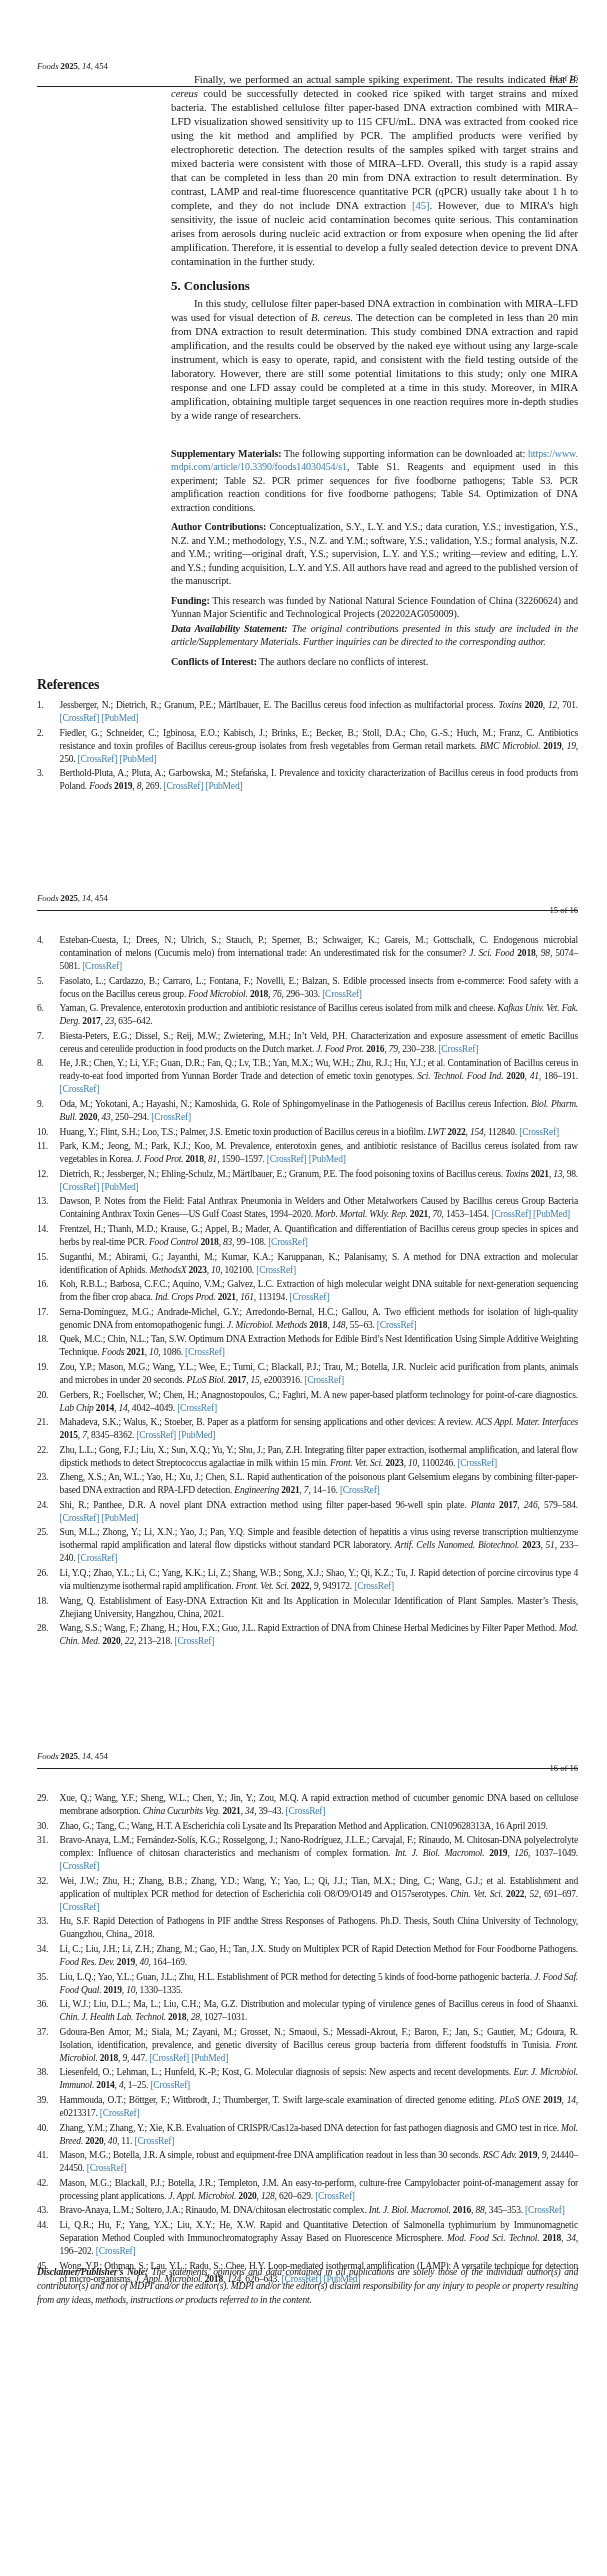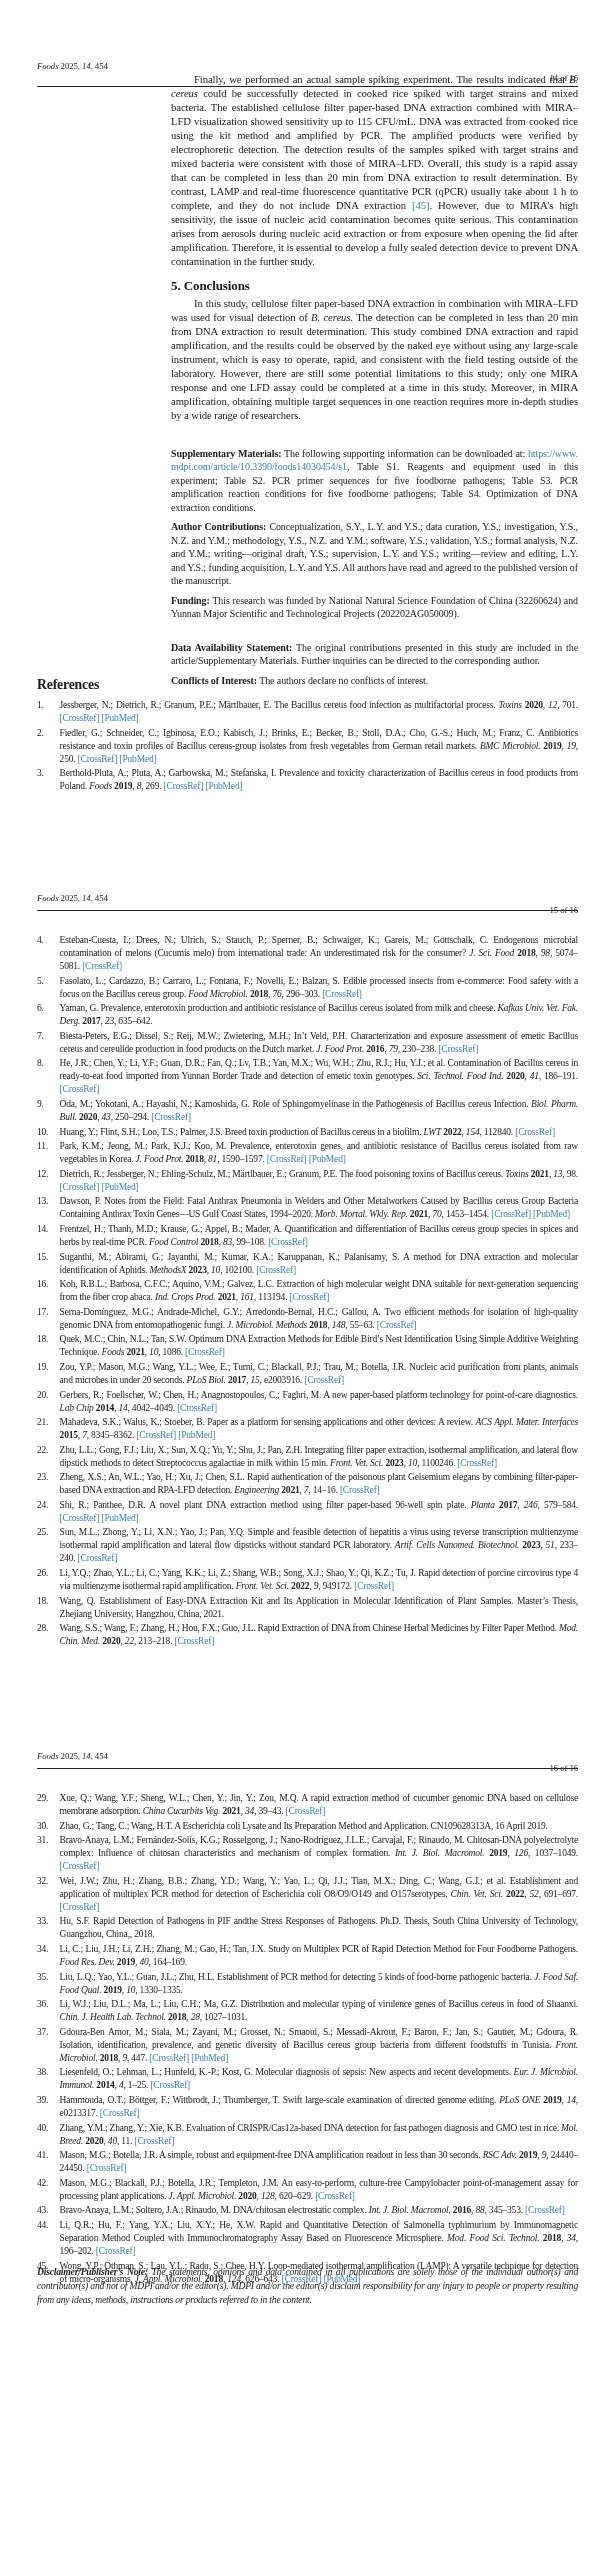--- a/index.html
+++ b/index.html
@@ -13,21 +13,21 @@
   }
   .page { position: absolute; left: 0; width: 608px; }
   .running-head {
     position: absolute; left: 37px; right: 30px; height: 15.5px;
     font-size: 8.8px; letter-spacing: -0.1px;
     font-family: "Liberation Serif", serif;
   }
   .running-head .journal { position: absolute; left: 0; top: 0; }
   .running-head .pageno { position: absolute; right: 0; top: 12px; }
   .running-head i { font-style: italic; }
-  .running-head b { font-weight: normal; }
+  .running-head b { font-weight: bold; }
   .rule {
     position: absolute; left: 37px; width: 541px; height: 1.4px; background: #222;
   }
   .body-col {
     position: absolute; left: 171px; width: 407px;
     font-size: 10.7px; line-height: 14px; text-align: justify;
     letter-spacing: -0.1px;
   }
   .body-col p { margin: 0; }
   .indent { text-indent: 23px; }
@@ -78,21 +78,21 @@
     <p class="indent" style="padding-top:0;"><span>Finally, we performed an actual sample spiking experiment. The results indicated that </span><i>B. cereus</i><span> could be successfully detected in cooked rice spiked with target strains and mixed bacteria. The established cellulose filter paper-based DNA extraction combined with MIRA–LFD visualization showed sensitivity up to 115 CFU/mL. DNA was extracted from cooked rice using the kit method and amplified by PCR. The amplified products were verified by electrophoretic detection. The detection results of the samples spiked with target strains and mixed bacteria were consistent with those of MIRA–LFD. Overall, this study is a rapid assay that can be completed in less than 20 min from DNA extraction to result determination. By contrast, LAMP and real-time fluorescence quantitative PCR (qPCR) usually take about 1 h to complete, and they do not include DNA extraction </span><a class="lnk">[45]</a><span>. However, due to MIRA’s high sensitivity, the issue of nucleic acid contamination becomes quite serious. This contamination arises from aerosols during nucleic acid extraction or from exposure when opening the lid after amplification. Therefore, it is essential to develop a fully sealed detection device to prevent DNA contamination in the further study.</span></p>
 
     <h2 class="sec-title" style="margin-top:11.3px;margin-bottom:2.8px;">5. Conclusions</h2>
     <p class="indent"><span>In this study, cellulose filter paper-based DNA extraction in combination with MIRA–LFD was used for visual detection of </span><i>B. cereus</i><span>. The detection can be completed in less than 20 min from DNA extraction to result determination. This study combined DNA extraction and rapid amplification, and the results could be observed by the naked eye without using any large-scale instrument, which is easy to operate, rapid, and consistent with the field testing outside of the laboratory. However, there are still some potential limitations to this study; only one MIRA response and one LFD assay could be completed at a time in this study. Moreover, in MIRA amplification, obtaining multiple target sequences in one reaction requires more in-depth studies by a wide range of researchers.</span></p>
   </div>
 
   <div class="small-col" style="top:447px;">
     <p><b>Supplementary Materials:</b><span> The following supporting information can be downloaded at: </span><a class="lnk" style="word-break:break-all;">https://www.mdpi.com/article/10.3390/foods14030454/s1</a><span>, Table S1. Reagents and equipment used in this experiment; Table S2. PCR primer sequences for five foodborne pathogens; Table S3. PCR amplification reaction conditions for five foodborne pathogens; Table S4. Optimization of DNA extraction conditions.</span></p>
     <p style="margin-top:6.4px;"><b>Author Contributions:</b><span> Conceptualization, S.Y., L.Y. and Y.S.; data curation, Y.S.; investigation, Y.S., N.Z. and Y.M.; methodology, Y.S., N.Z. and Y.M.; software, Y.S.; validation, Y.S.; formal analysis, N.Z. and Y.M.; writing—original draft, Y.S.; supervision, L.Y. and Y.S.; writing—review and editing, L.Y. and Y.S.; funding acquisition, L.Y. and Y.S. All authors have read and agreed to the published version of the manuscript.</span></p>
     <p style="margin-top:6.4px;"><b>Funding:</b><span> This research was funded by National Natural Science Foundation of China (32260624) and Yunnan Major Scientific and Technological Projects (202202AG050009).</span></p>
-    <p style="margin-top:20px;"><b>Data Availability Statement:</b><span> The original contributions presented in this study are included in the article/Supplementary Materials. Further inquiries can be directed to the corresponding author.</span></p>
+    <p style="margin-top:1px;font-style:italic;"><b>Data Availability Statement:</b><span> The original contributions presented in this study are included in the article/Supplementary Materials. Further inquiries can be directed to the corresponding author.</span></p>
     <p style="margin-top:6.4px;"><b>Conflicts of Interest:</b><span> The authors declare no conflicts of interest.</span></p>
   </div>
 
   <div class="refs-title" style="top:677px;">References</div>
   <div class="ref-list" style="top:699px;">
       <div class="ref"><span class="num">1.</span><span>Jessberger, N.; Dietrich, R.; Granum, P.E.; Märtlbauer, E. The Bacillus cereus food infection as multifactorial process. </span><i>Toxins</i> <b>2020</b>, <i>12</i><span>, 701. </span><a class="lnk">[CrossRef]</a> <a class="lnk">[PubMed]</a></div>
       <div class="ref"><span class="num">2.</span><span>Fiedler, G.; Schneider, C.; Igbinosa, E.O.; Kabisch, J.; Brinks, E.; Becker, B.; Stoll, D.A.; Cho, G.-S.; Huch, M.; Franz, C. Antibiotics resistance and toxin profiles of Bacillus cereus-group isolates from fresh vegetables from German retail markets. </span><i>BMC Microbiol.</i> <b>2019</b>, <i>19</i><span>, 250. </span><a class="lnk">[CrossRef]</a> <a class="lnk">[PubMed]</a></div>
       <div class="ref"><span class="num">3.</span><span>Berthold-Pluta, A.; Pluta, A.; Garbowska, M.; Stefańska, I. Prevalence and toxicity characterization of Bacillus cereus in food products from Poland. </span><i>Foods</i> <b>2019</b>, <i>8</i><span>, 269. </span><a class="lnk">[CrossRef]</a> <a class="lnk">[PubMed]</a></div>
     </div>
 </div>
@@ -103,21 +103,21 @@
     <span class="pageno">15 of 16</span>
   </div>
   <div class="rule" style="top:76px;"></div>
   <div class="ref-list" style="top:100px;">
       <div class="ref"><span class="num">4.</span><span>Esteban-Cuesta, I.; Drees, N.; Ulrich, S.; Stauch, P.; Sperner, B.; Schwaiger, K.; Gareis, M.; Gottschalk, C. Endogenous microbial contamination of melons (Cucumis melo) from international trade: An underestimated risk for the consumer? </span><i>J. Sci. Food</i> <b>2018</b>, <i>98</i><span>, 5074–5081. </span><a class="lnk">[CrossRef]</a></div>
       <div class="ref"><span class="num">5.</span><span>Fasolato, L.; Cardazzo, B.; Carraro, L.; Fontana, F.; Novelli, E.; Balzan, S. Edible processed insects from e-commerce: Food safety with a focus on the Bacillus cereus group. </span><i>Food Microbiol.</i> <b>2018</b>, <i>76</i><span>, 296–303. </span><a class="lnk">[CrossRef]</a></div>
       <div class="ref"><span class="num">6.</span><span>Yaman, G. Prevalence, enterotoxin production and antibiotic resistance of Bacillus cereus isolated from milk and cheese. </span><i>Kafkas Univ. Vet. Fak. Derg.</i> <b>2017</b>, <i>23</i><span>, 635–642.</span></div>
       <div class="ref"><span class="num">7.</span><span>Biesta-Peters, E.G.; Dissel, S.; Reij, M.W.; Zwietering, M.H.; In’t Veld, P.H. Characterization and exposure assessment of emetic Bacillus cereus and cereulide production in food products on the Dutch market. </span><i>J. Food Prot.</i> <b>2016</b>, <i>79</i><span>, 230–238. </span><a class="lnk">[CrossRef]</a></div>
       <div class="ref"><span class="num">8.</span><span>He, J.R.; Chen, Y.; Li, Y.F.; Guan, D.R.; Fan, Q.; Lv, T.B.; Yan, M.X.; Wu, W.H.; Zhu, R.J.; Hu, Y.J.; et al. Contamination of Bacillus cereus in ready-to-eat food imported from Yunnan Border Trade and detection of emetic toxin genotypes. </span><i>Sci. Technol. Food Ind.</i> <b>2020</b>, <i>41</i><span>, 186–191. </span><a class="lnk">[CrossRef]</a></div>
       <div class="ref"><span class="num">9.</span><span>Oda, M.; Yokotani, A.; Hayashi, N.; Kamoshida, G. Role of Sphingomyelinase in the Pathogenesis of Bacillus cereus Infection. </span><i>Biol. Pharm. Bull.</i> <b>2020</b>, <i>43</i><span>, 250–294. </span><a class="lnk">[CrossRef]</a></div>
-      <div class="ref"><span class="num">10.</span><span>Huang, Y.; Flint, S.H.; Loo, T.S.; Palmer, J.S. Breed toxin production of Bacillus cereus in a biofilm. </span><i>LWT</i> <b>2022</b>, <i>154</i><span>, 112840. </span><a class="lnk">[CrossRef]</a></div>
+      <div class="ref"><span class="num">10.</span><span>Huang, Y.; Flint, S.H.; Loo, T.S.; Palmer, J.S. Emetic toxin production of Bacillus cereus in a biofilm. </span><i>LWT</i> <b>2022</b>, <i>154</i><span>, 112840. </span><a class="lnk">[CrossRef]</a></div>
       <div class="ref"><span class="num">11.</span><span>Park, K.M.; Jeong, M.; Park, K.J.; Koo, M. Prevalence, enterotoxin genes, and antibiotic resistance of Bacillus cereus isolated from raw vegetables in Korea. </span><i>J. Food Prot.</i> <b>2018</b>, <i>81</i><span>, 1590–1597. </span><a class="lnk">[CrossRef]</a> <a class="lnk">[PubMed]</a></div>
       <div class="ref"><span class="num">12.</span><span>Dietrich, R.; Jessberger, N.; Ehling-Schulz, M.; Märtlbauer, E.; Granum, P.E. The food poisoning toxins of Bacillus cereus. </span><i>Toxins</i> <b>2021</b>, <i>13</i><span>, 98. </span><a class="lnk">[CrossRef]</a> <a class="lnk">[PubMed]</a></div>
       <div class="ref"><span class="num">13.</span><span>Dawson, P. Notes from the Field: Fatal Anthrax Pneumonia in Welders and Other Metalworkers Caused by Bacillus cereus Group Bacteria Containing Anthrax Toxin Genes—US Gulf Coast States, 1994–2020. </span><i>Morb. Mortal. Wkly. Rep.</i> <b>2021</b>, <i>70</i><span>, 1453–1454. </span><a class="lnk">[CrossRef]</a> <a class="lnk">[PubMed]</a></div>
       <div class="ref"><span class="num">14.</span><span>Frentzel, H.; Thanh, M.D.; Krause, G.; Appel, B.; Mader, A. Quantification and differentiation of Bacillus cereus group species in spices and herbs by real-time PCR. </span><i>Food Control</i> <b>2018</b>, <i>83</i><span>, 99–108. </span><a class="lnk">[CrossRef]</a></div>
       <div class="ref"><span class="num">15.</span><span>Suganthi, M.; Abirami, G.; Jayanthi, M.; Kumar, K.A.; Karuppanan, K.; Palanisamy, S. A method for DNA extraction and molecular identification of Aphids. </span><i>MethodsX</i> <b>2023</b>, <i>10</i><span>, 102100. </span><a class="lnk">[CrossRef]</a></div>
       <div class="ref"><span class="num">16.</span><span>Koh, R.B.L.; Barbosa, C.F.C.; Aquino, V.M.; Galvez, L.C. Extraction of high molecular weight DNA suitable for next-generation sequencing from the fiber crop abaca. </span><i>Ind. Crops Prod.</i> <b>2021</b>, <i>161</i><span>, 113194. </span><a class="lnk">[CrossRef]</a></div>
       <div class="ref"><span class="num">17.</span><span>Serna-Domínguez, M.G.; Andrade-Michel, G.Y.; Arredondo-Bernal, H.C.; Gallou, A. Two efficient methods for isolation of high-quality genomic DNA from entomopathogenic fungi. </span><i>J. Microbiol. Methods</i> <b>2018</b>, <i>148</i><span>, 55–63. </span><a class="lnk">[CrossRef]</a></div>
       <div class="ref"><span class="num">18.</span><span>Quek, M.C.; Chin, N.L.; Tan, S.W. Optimum DNA Extraction Methods for Edible Bird’s Nest Identification Using Simple Additive Weighting Technique. </span><i>Foods</i> <b>2021</b>, <i>10</i><span>, 1086. </span><a class="lnk">[CrossRef]</a></div>
       <div class="ref"><span class="num">19.</span><span>Zou, Y.P.; Mason, M.G.; Wang, Y.L.; Wee, E.; Turni, C.; Blackall, P.J.; Trau, M.; Botella, J.R. Nucleic acid purification from plants, animals and microbes in under 20 seconds. </span><i>PLoS Biol.</i> <b>2017</b>, <i>15</i><span>, e2003916. </span><a class="lnk">[CrossRef]</a></div>
       <div class="ref"><span class="num">20.</span><span>Gerbers, R.; Foellscher, W.; Chen, H.; Anagnostopoulos, C.; Faghri, M. A new paper-based platform technology for point-of-care diagnostics. </span><i>Lab Chip</i> <b>2014</b>, <i>14</i><span>, 4042–4049. </span><a class="lnk">[CrossRef]</a></div>

